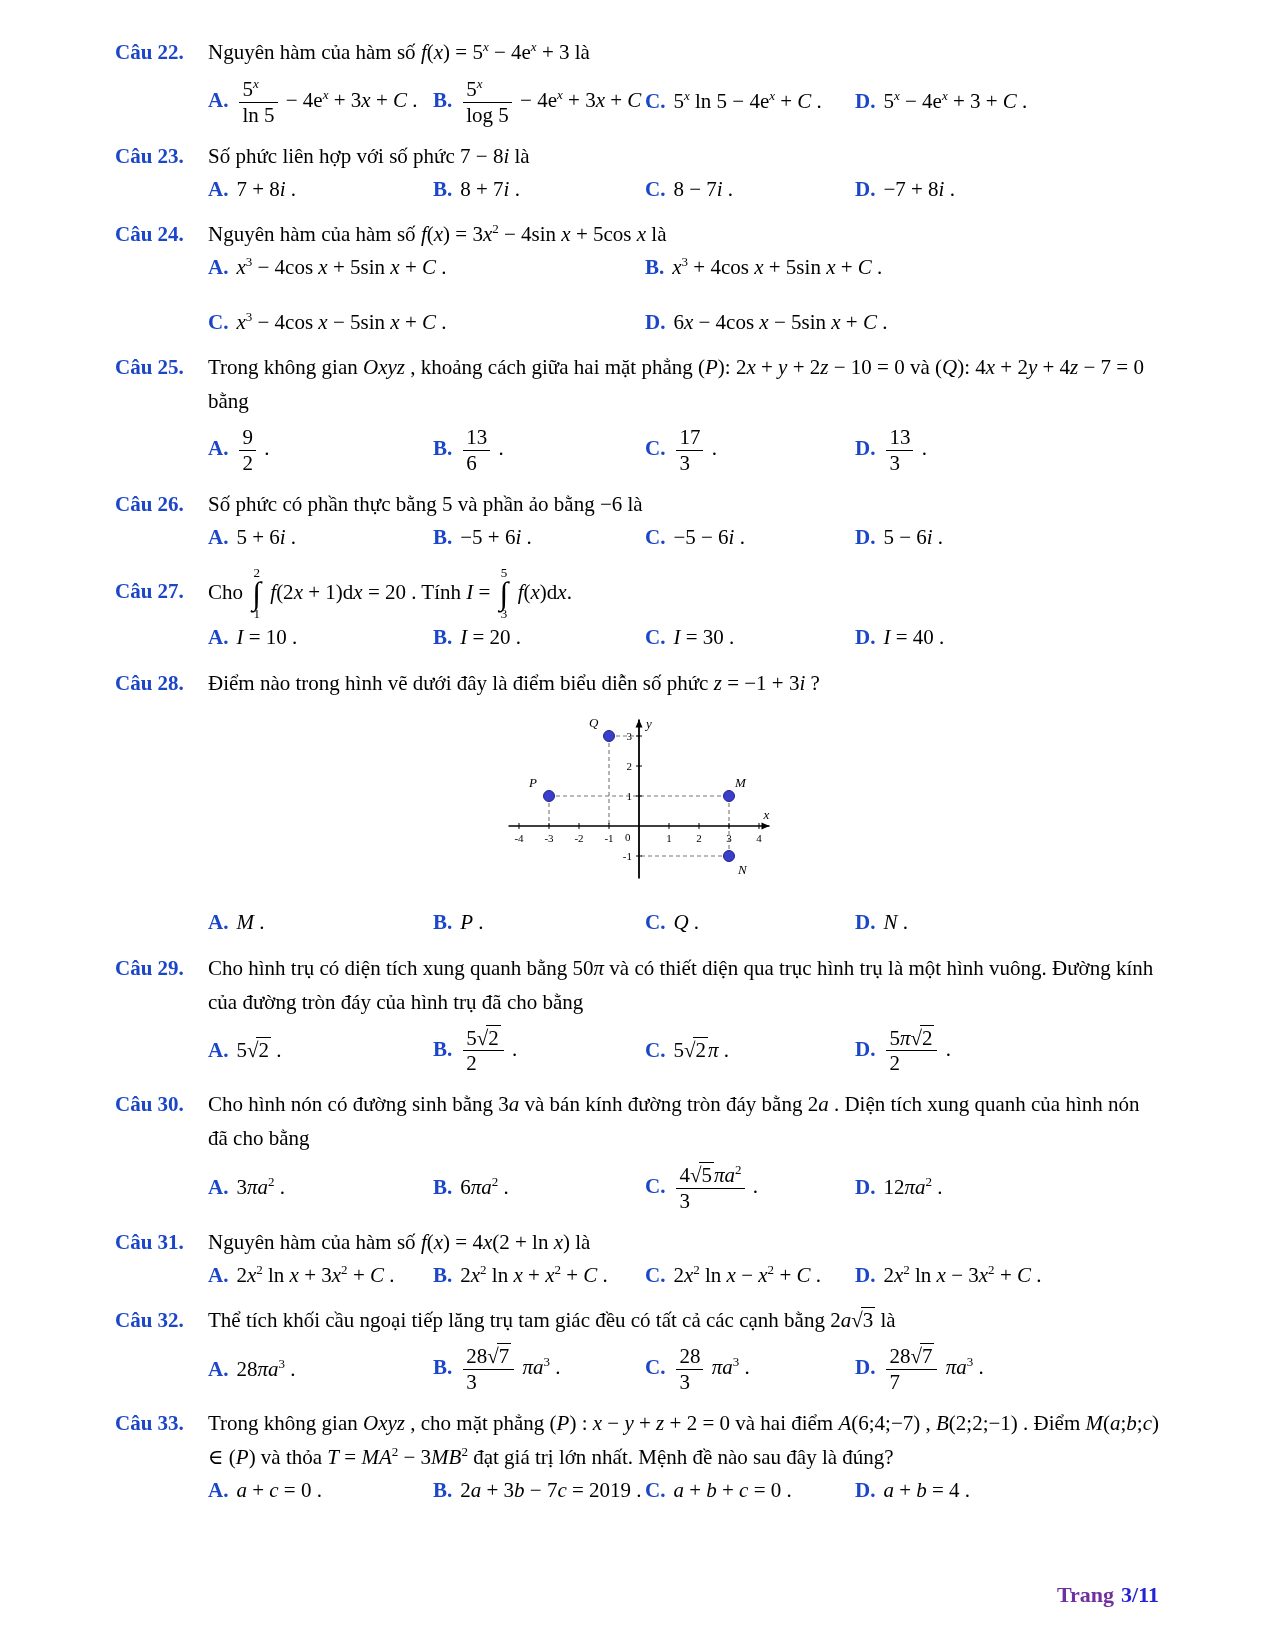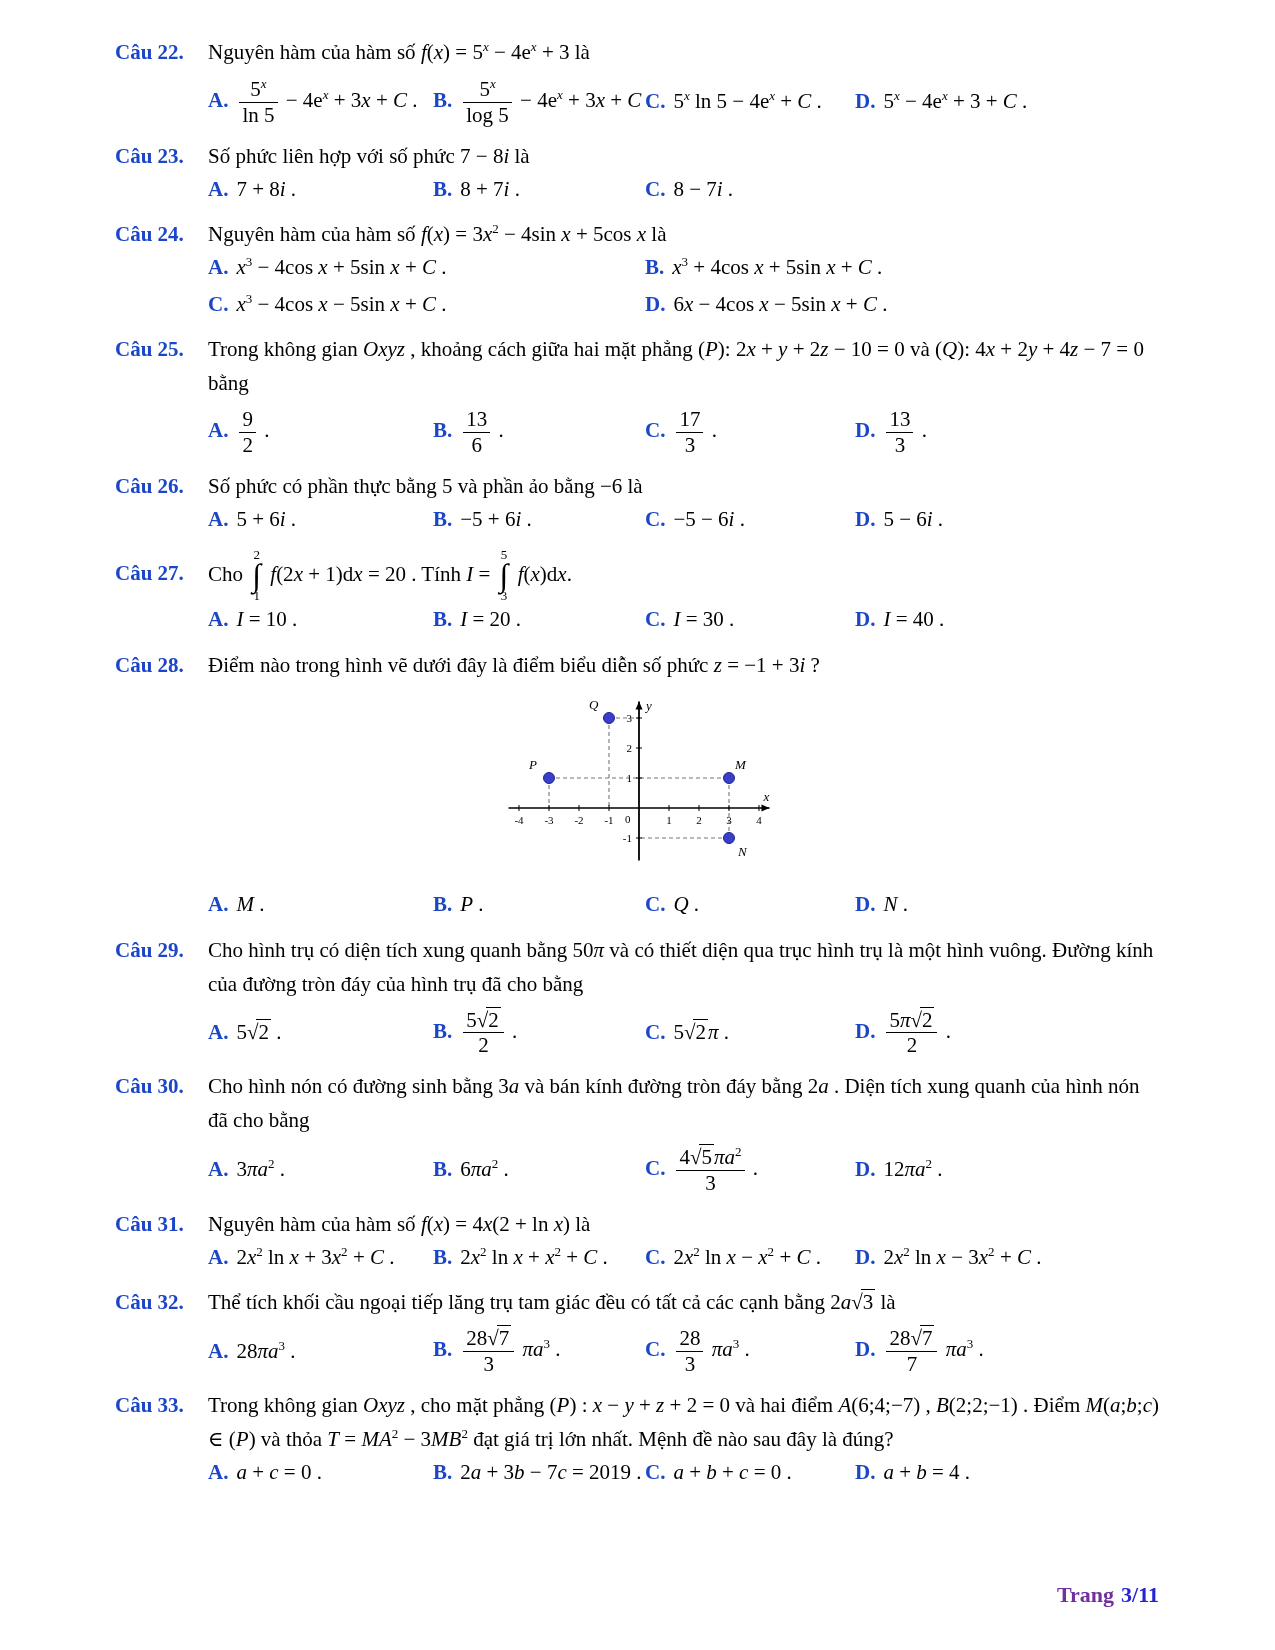--- a/index.html
+++ b/index.html
@@ -14,27 +14,27 @@
     font-family:"Liberation Serif","DejaVu Serif",serif;
     font-size:21px;color:#000;
   }
   .page{padding:24px 113px 0 115px;}
   .q{margin-top:11px;}
   .q-head{display:flex;align-items:baseline;}
   .q-label{flex:0 0 93px;font-weight:bold;color:var(--accent);white-space:nowrap;}
   .q-text{flex:1;line-height:1.62;}
   .opts{margin-left:93px;line-height:1.6;}
   .g4{display:grid;grid-template-columns:225px 212px 210px auto;align-items:center;}
-  .g2{display:grid;grid-template-columns:437px auto;align-items:center;row-gap:3px;}
+  .g2{display:grid;grid-template-columns:437px auto;align-items:center;row-gap:21px;}
   .tall{margin-top:7px;margin-bottom:5px;}
   .opt{white-space:nowrap;}
   .ol{font-weight:bold;color:var(--accent);margin-right:8px;}
   i{font-style:italic;}
   sup{font-size:0.62em;}
-  .frac{display:inline-block;text-align:center;vertical-align:middle;margin:0 3px;line-height:1.18;}
+  .frac{display:inline-block;text-align:left;vertical-align:middle;margin:0 3px;line-height:1.18;}
   .fn{display:block;padding:0 3px;}
   .fd{display:block;border-top:1.5px solid #000;padding:0 3px;}
   .sqrt{white-space:nowrap;}
   .sqs{margin-right:-2px;}
   .rad{border-top:1.4px solid #000;padding:0 2px;}
   .intg{display:inline-flex;flex-direction:column;align-items:center;vertical-align:middle;line-height:1;margin:0 4px;}
   .ihi,.ilo{font-size:13px;line-height:1.1;}
   .isym{font-size:32px;line-height:0.85;}
   .figwrap{width:300px;margin:8px auto 2px;}
   .footer{position:absolute;right:116px;bottom:42px;font-weight:bold;font-size:22px;}
@@ -63,20 +63,21 @@
 
   <div class="q">
     <div class="q-head">
       <span class="q-label">Câu 23.</span>
       <span class="q-text">Số phức liên hợp với số phức 7 − 8<i>i</i> là</span>
     </div>
     <div class="opts g4">
       <span class="opt"><b class="ol">A.</b><span>7 + 8<i>i</i> .</span></span>
       <span class="opt"><b class="ol">B.</b><span>8 + 7<i>i</i> .</span></span>
       <span class="opt"><b class="ol">C.</b><span>8 − 7<i>i</i> .</span></span>
+      <span class="opt"><b class="ol">D.</b><span>−7 + 8<i>i</i> .</span></span>
     </div>
   </div>
 
   <div class="q">
     <div class="q-head">
       <span class="q-label">Câu 24.</span>
       <span class="q-text">Nguyên hàm của hàm số <i>f</i>(<i>x</i>) = 3<i>x</i><sup>2</sup> − 4sin <i>x</i> + 5cos <i>x</i> là</span>
     </div>
     <div class="opts g2">
       <span class="opt"><b class="ol">A.</b><span><i>x</i><sup>3</sup> − 4cos <i>x</i> + 5sin <i>x</i> + <i>C</i> .</span></span>

